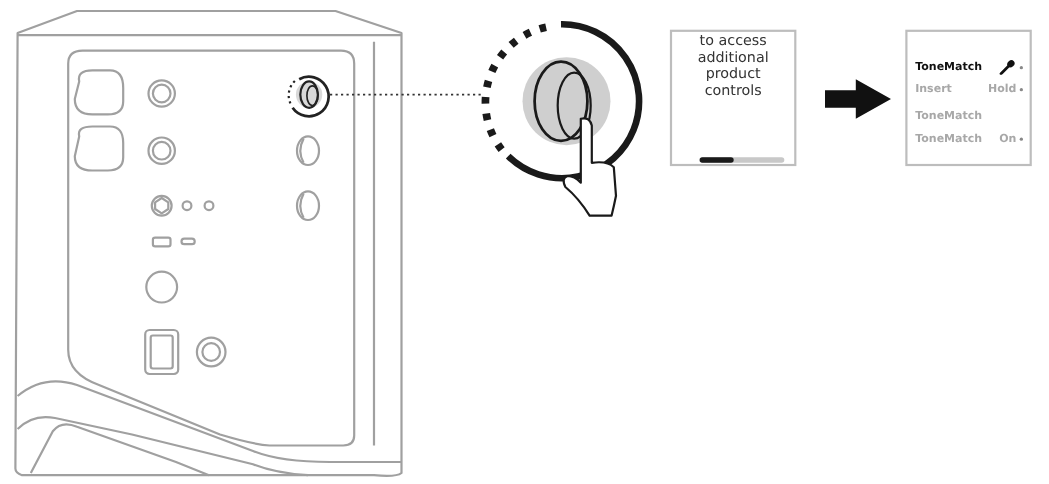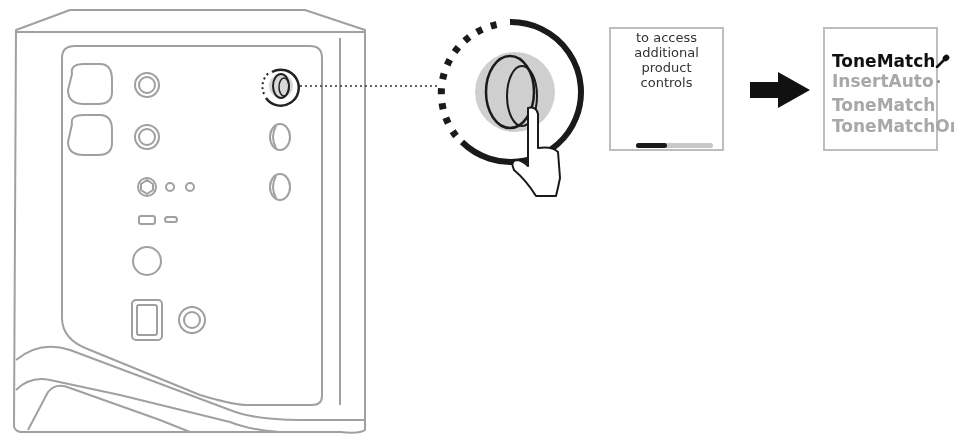--- a/index.html
+++ b/index.html
@@ -10,21 +10,21 @@
       border: 2px solid #bdbdbd; box-sizing: border-box; background: #fff;
       text-align: center; color: #222;
     }
     .screen1 .title { font-weight: bold; font-size: 15px; margin-top: 8px; letter-spacing: 0.2px; }
     .screen1 .body { font-size: 13px; line-height: 15px; margin-top: 1px; color: #333; }
     .screen1 .progress { position: absolute; left: 25px; top: 114px; width: 77px; height: 5px; background: #c8c8c8; border-radius: 3px; }
     .screen1 .progress .fill { height: 100%; background: #1a1a1a; border-radius: 3px; }
     .screen2 {
       position: absolute; left: 823px; top: 27px; width: 115px; height: 124px;
       border: 2px solid #bdbdbd; box-sizing: border-box; background: #fff;
-      font-family: "DejaVu Sans", sans-serif; font-size: 17px;
+      font-family: "DejaVu Sans", sans-serif; font-size: 10px;
     }
     .menu-row { position: absolute; left: 7px; right: 6px; height: 16px; display: flex; justify-content: space-between; align-items: center; }
     .menu-row .lbl { font-weight: bold; }
     .menu-row.active .lbl { color: #111; }
     .menu-row.inactive .lbl, .menu-row.inactive .val { color: #a8a8a8; }
     .menu-row .val { font-weight: bold; display: flex; align-items: center; }
     .dot { display: inline-block; width: 3px; height: 3px; border-radius: 50%; background: #888; margin-left: 3px; }
   </style>
 </head>
 <body>
@@ -116,21 +116,21 @@
       <svg width="16" height="14" viewBox="0 0 16 14">
           <ellipse cx="11" cy="4" rx="3.5" ry="3" fill="#111" transform="rotate(-40 11 4)"></ellipse>
           <line x1="9" y1="6" x2="2" y2="13" stroke="#111" stroke-width="2.5" stroke-linecap="round"></line>
         </svg>
       <span class="dot"></span>
     </span>
   </div>
   <div class="menu-row inactive" style="top:44px">
     <span class="lbl">Insert</span>
     <span class="val">
-        <span>Auto</span>
+        <span>Hold</span>
         <span class="dot"></span>
       </span>
   </div>
   <div class="menu-row inactive" style="top:68px">
     <span class="lbl">ToneMatch</span>
     <span class="val"></span>
   </div>
   <div class="menu-row inactive" style="top:89px">
     <span class="lbl">ToneMatch</span>
     <span class="val">

